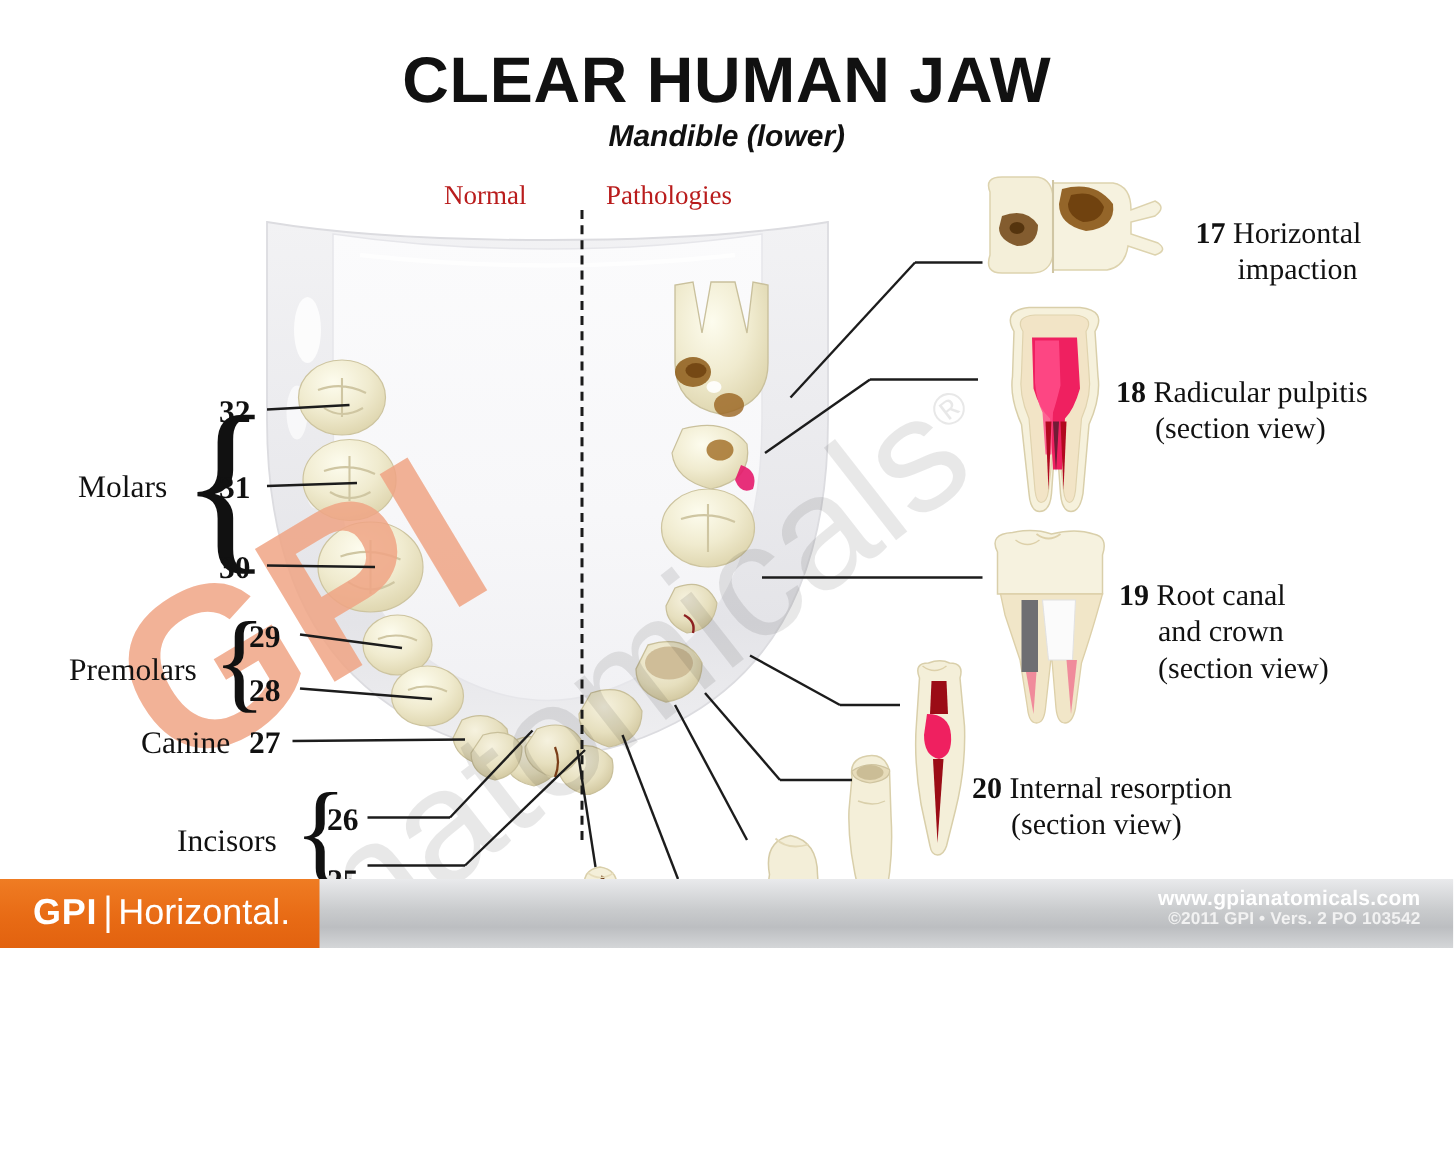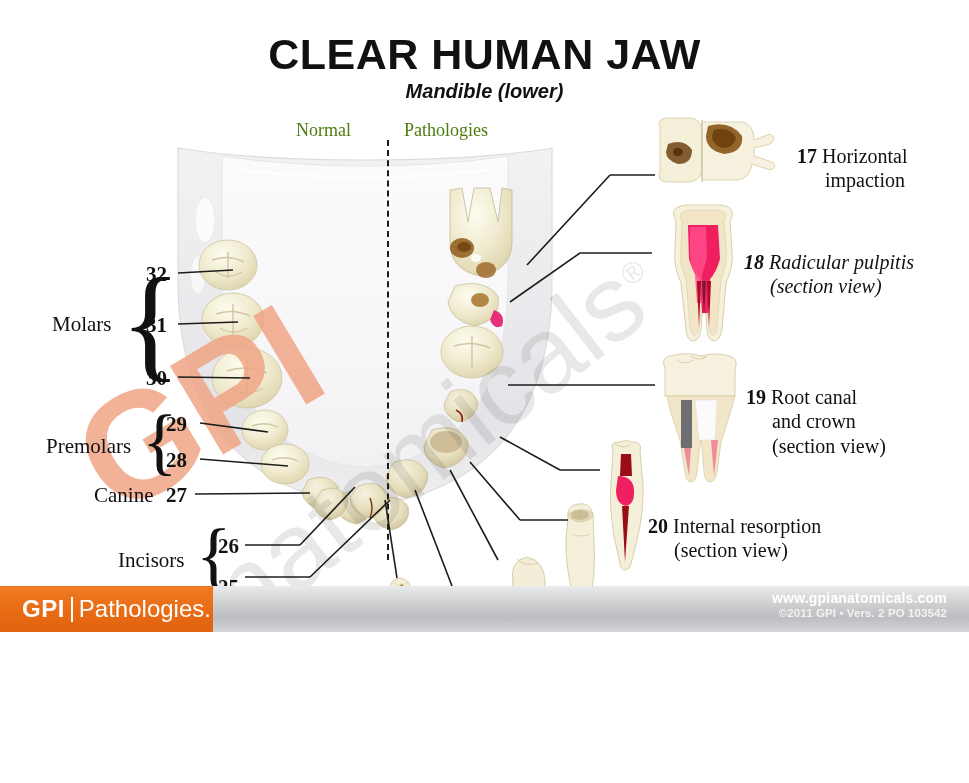--- a/index.html
+++ b/index.html
@@ -21,21 +21,21 @@
     color:#111; font-family:"Liberation Sans", sans-serif;
   }
   .subtitle {
     position:absolute; left:0; right:0; top:80px;
     text-align:center;
     font-size:20px; font-weight:bold; font-style:italic;
     color:#111; font-family:"Liberation Sans", sans-serif;
   }
   .colhead {
     position:absolute; top:120px;
-    font-size:18px; color:#4d7c0f;
+    font-size:18px; color:#b91c1c;
   }
   #head-normal { left:296px; }
   #head-path   { left:404px; }
 
   
   .wm-gpi {
     position:absolute; left:46px; top:400px;
     font-size:150px; font-weight:bold;
     font-family:"Liberation Sans", sans-serif;
     color:#F0A585; opacity:0.85;
@@ -369,21 +369,21 @@
   <div class="brace" style="left:196px; top:518px; font-size:74px;">{</div>
   <div class="lbl num" style="left:218px; top:534px;">26</div>
   <div class="lbl num" style="left:218px; top:575px;">25</div>
 
   <div class="rlbl" style="left:797px; top:144px;">
     <b>17</b>
     <span>Horizontal</span>
     <span class="ind" style="padding-left:28px;">impaction</span>
   </div>
 
-  <div class="rlbl" style="left:744px; top:250px;font-style:italic;">
+  <div class="rlbl" style="left:744px; top:250px;">
     <b>18</b>
     <span>Radicular pulpitis</span>
     <span class="ind" style="padding-left:26px;">(section view)</span>
   </div>
 
   <div class="rlbl" style="left:746px; top:385px;">
     <b>19</b>
     <span>Root canal</span>
     <span class="ind" style="padding-left:26px;">and crown</span>
     <span class="ind" style="padding-left:26px;">(section view)</span>
@@ -412,21 +412,21 @@
 
   <div class="rlbl" style="left:216px; top:687px;">
     <b>24</b>
     <span>Fractured root</span>
   </div>
 
   <div id="footer">
     <div id="footer-logo">
       <span class="g1">GPI</span>
       <span class="bar"></span>
-      <span class="g2">Pathologies.</span>
+      <span class="g2">Horizontal.</span>
     </div>
     <div id="footer-right">
       <div id="footer-url">www.gpianatomicals.com</div>
       <div id="footer-copy">©2011 GPI • Vers. 2 PO 103542</div>
     </div>
   </div>
 
 </div>
 
 </body></html>

